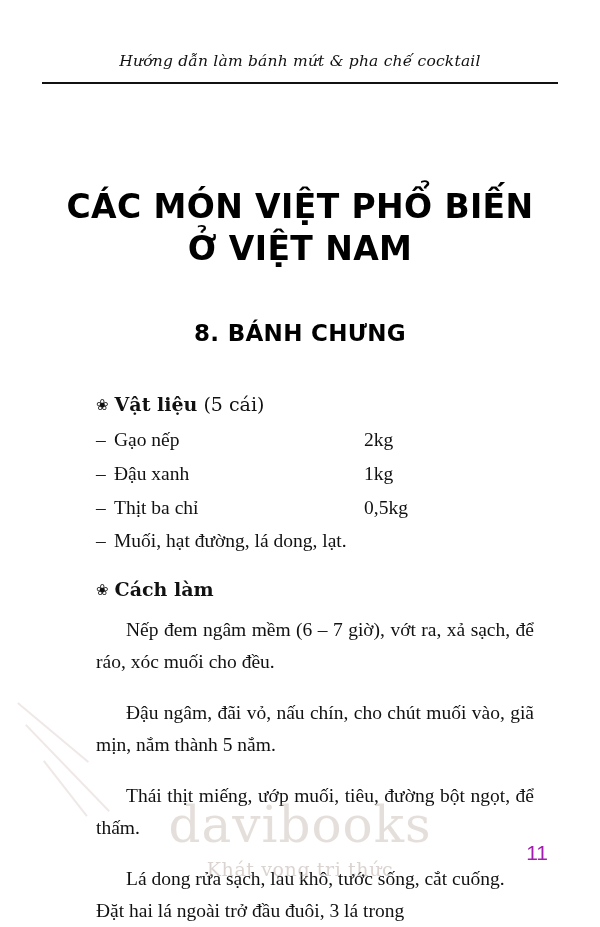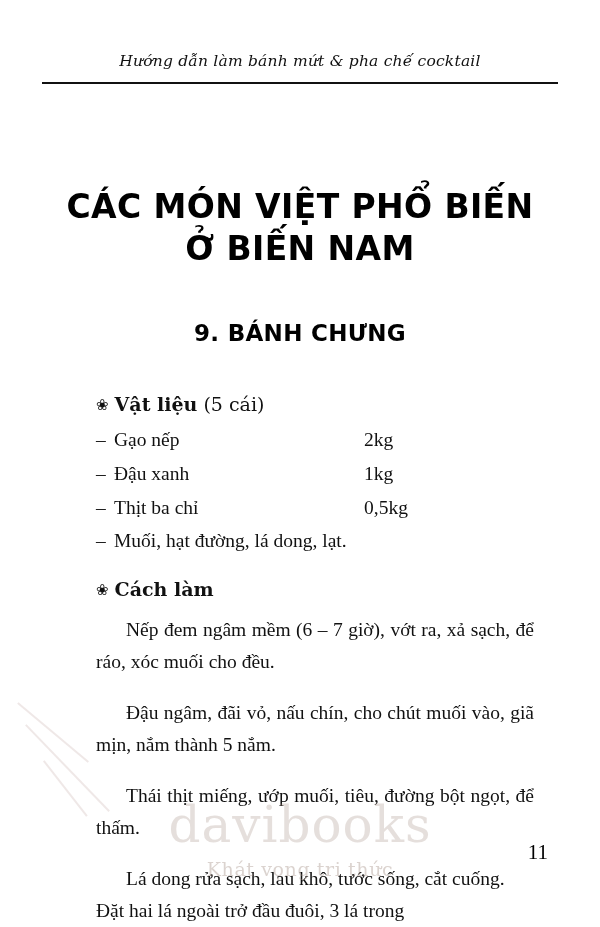--- a/index.html
+++ b/index.html
@@ -183,39 +183,39 @@
   }
   .wm-streak .s1 { left: 0;  top: 12px;  width: 92px;  transform: rotate(40deg); }
   .wm-streak .s2 { left: 8px; top: 34px; width: 120px; transform: rotate(46deg); }
   .wm-streak .s3 { left: 26px; top: 70px; width: 70px;  transform: rotate(52deg); }
 
   
   .page-number {
     position: absolute;
     right: 52px;
     bottom: 62px;
-    font-family: Liberation Serif, serif;
+    font-family: Liberation Sans, sans-serif;
     font-size: 21px;
-    color: #000000;
+    color: #a21caf;
   }
 </style>
 </head>
 <body>
 
 <div class="page">
 
   <div class="running-head">Hướng dẫn làm bánh mứt &amp; pha chế cocktail</div>
   <div class="head-rule"></div>
 
   <div class="chapter-title">
     <span>CÁC MÓN VIỆT PHỔ BIẾN</span>
-    <span class="line2">Ở BIẾN NAM</span>
-  </div>
-
-  <div class="section-title">9. BÁNH CHƯNG</div>
+    <span class="line2">Ở VIỆT NAM</span>
+  </div>
+
+  <div class="section-title">8. BÁNH CHƯNG</div>
 
   <div class="content">
 
     <div class="sub-head">
       <span class="flower">❀</span><span class="bold">Vật liệu</span> <span class="light">(5 cái)</span>
     </div>
 
     <ul class="ing-list">
       <li class="ing-row">
         <span class="ing-dash">–</span>

